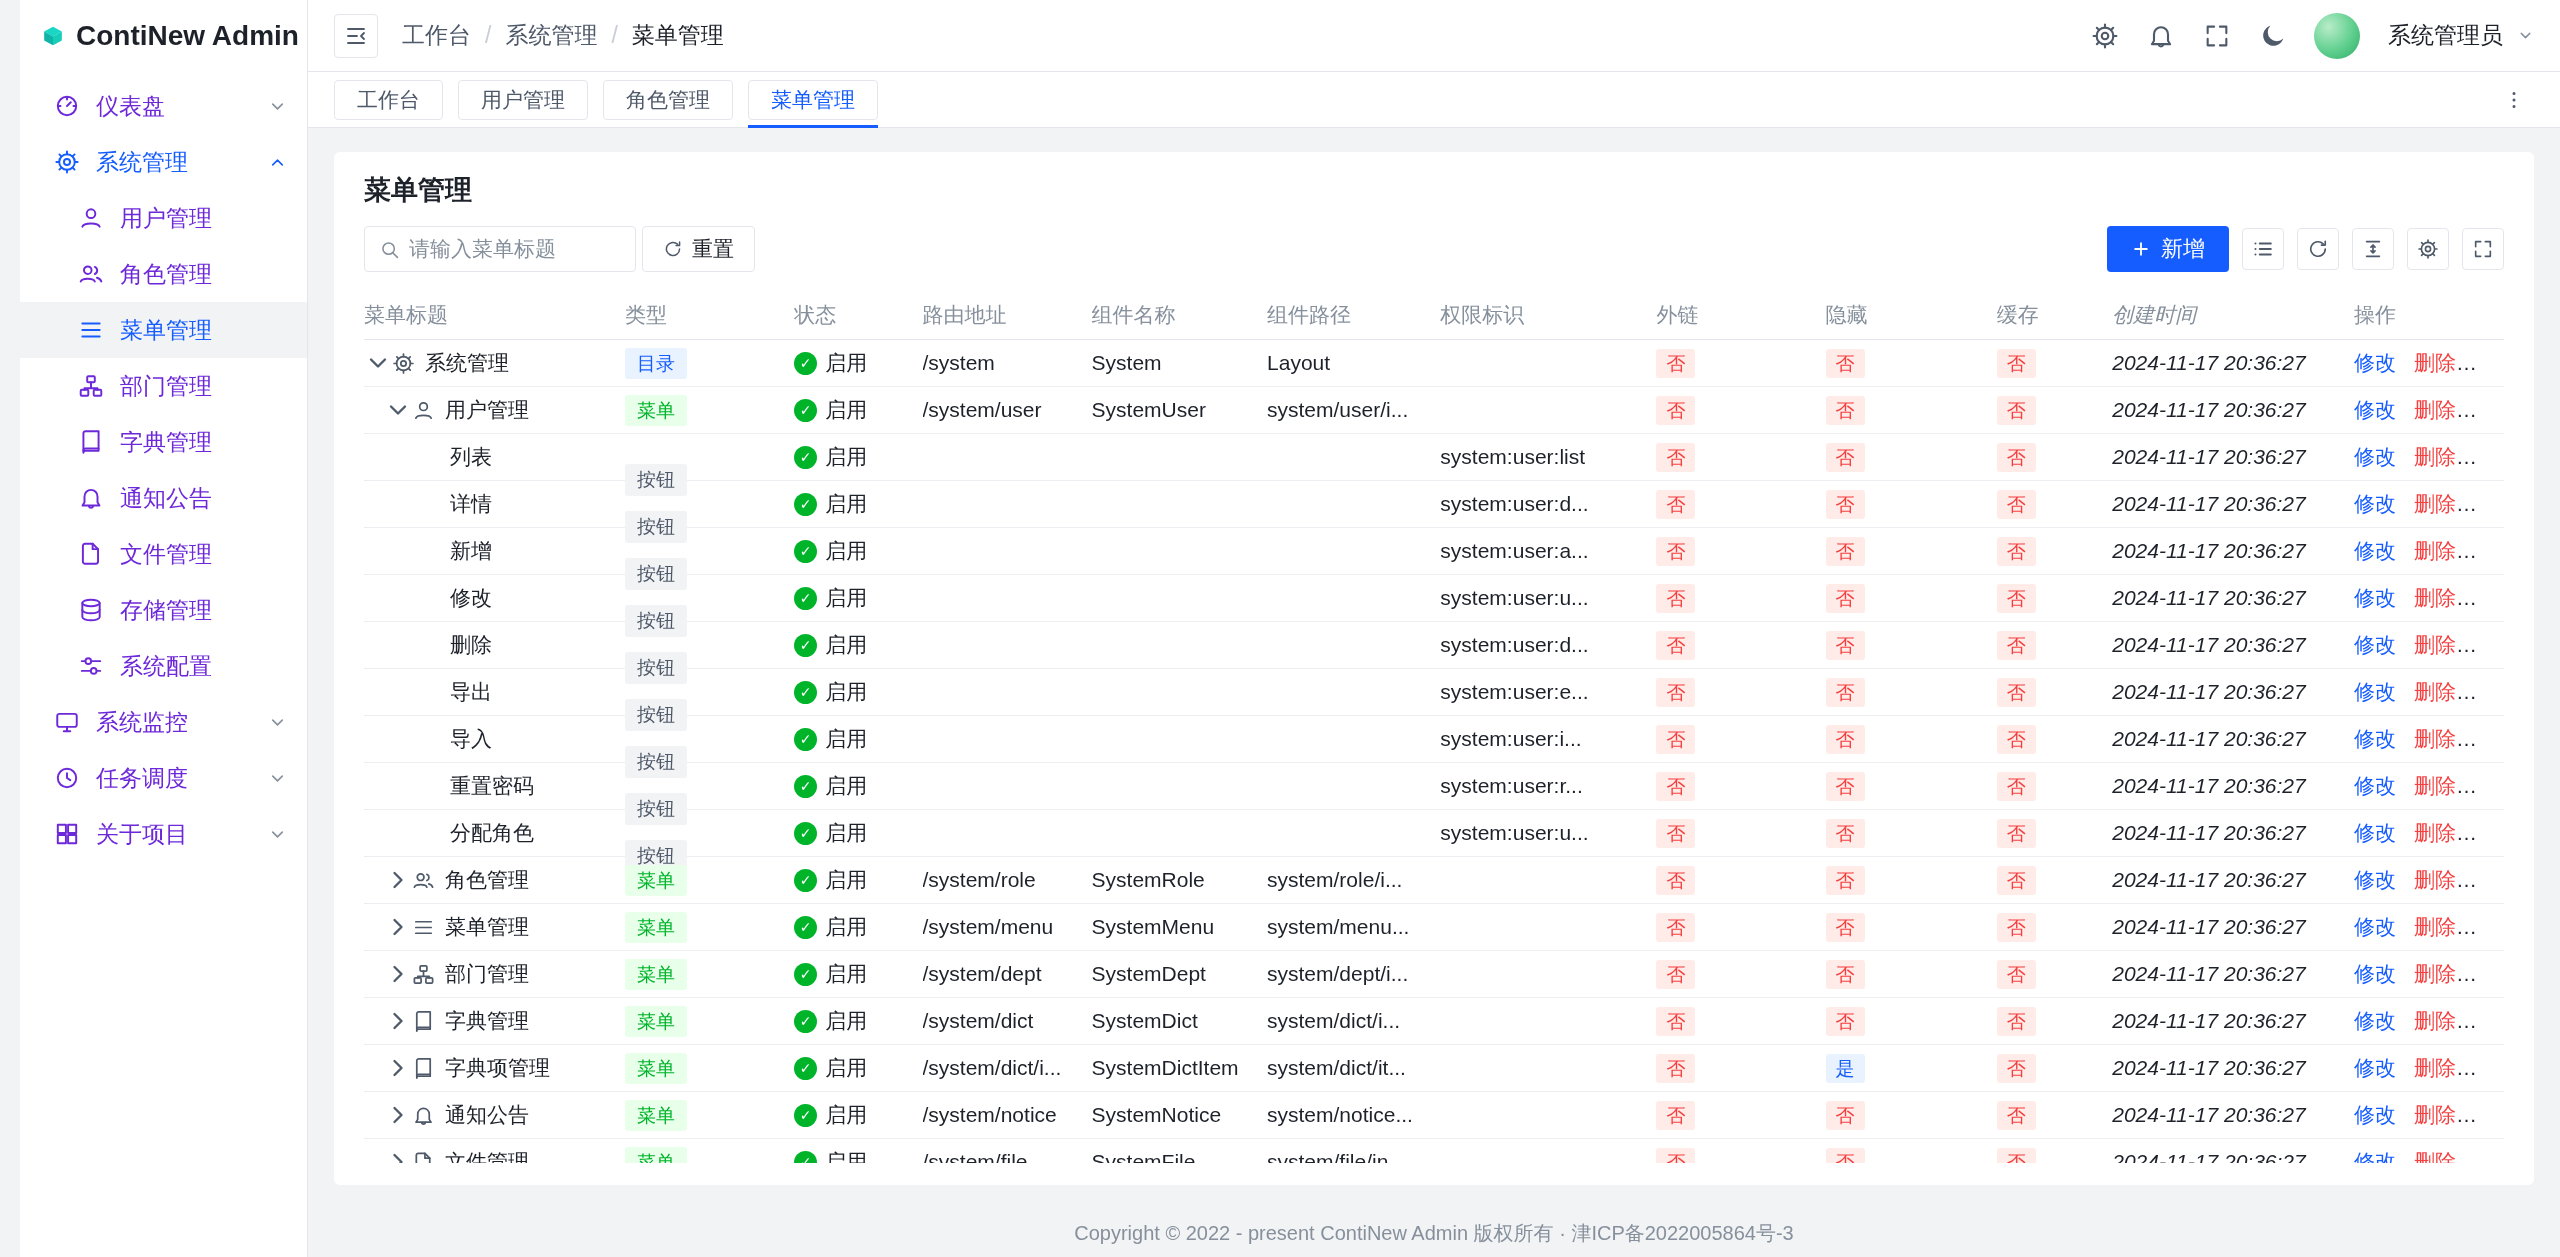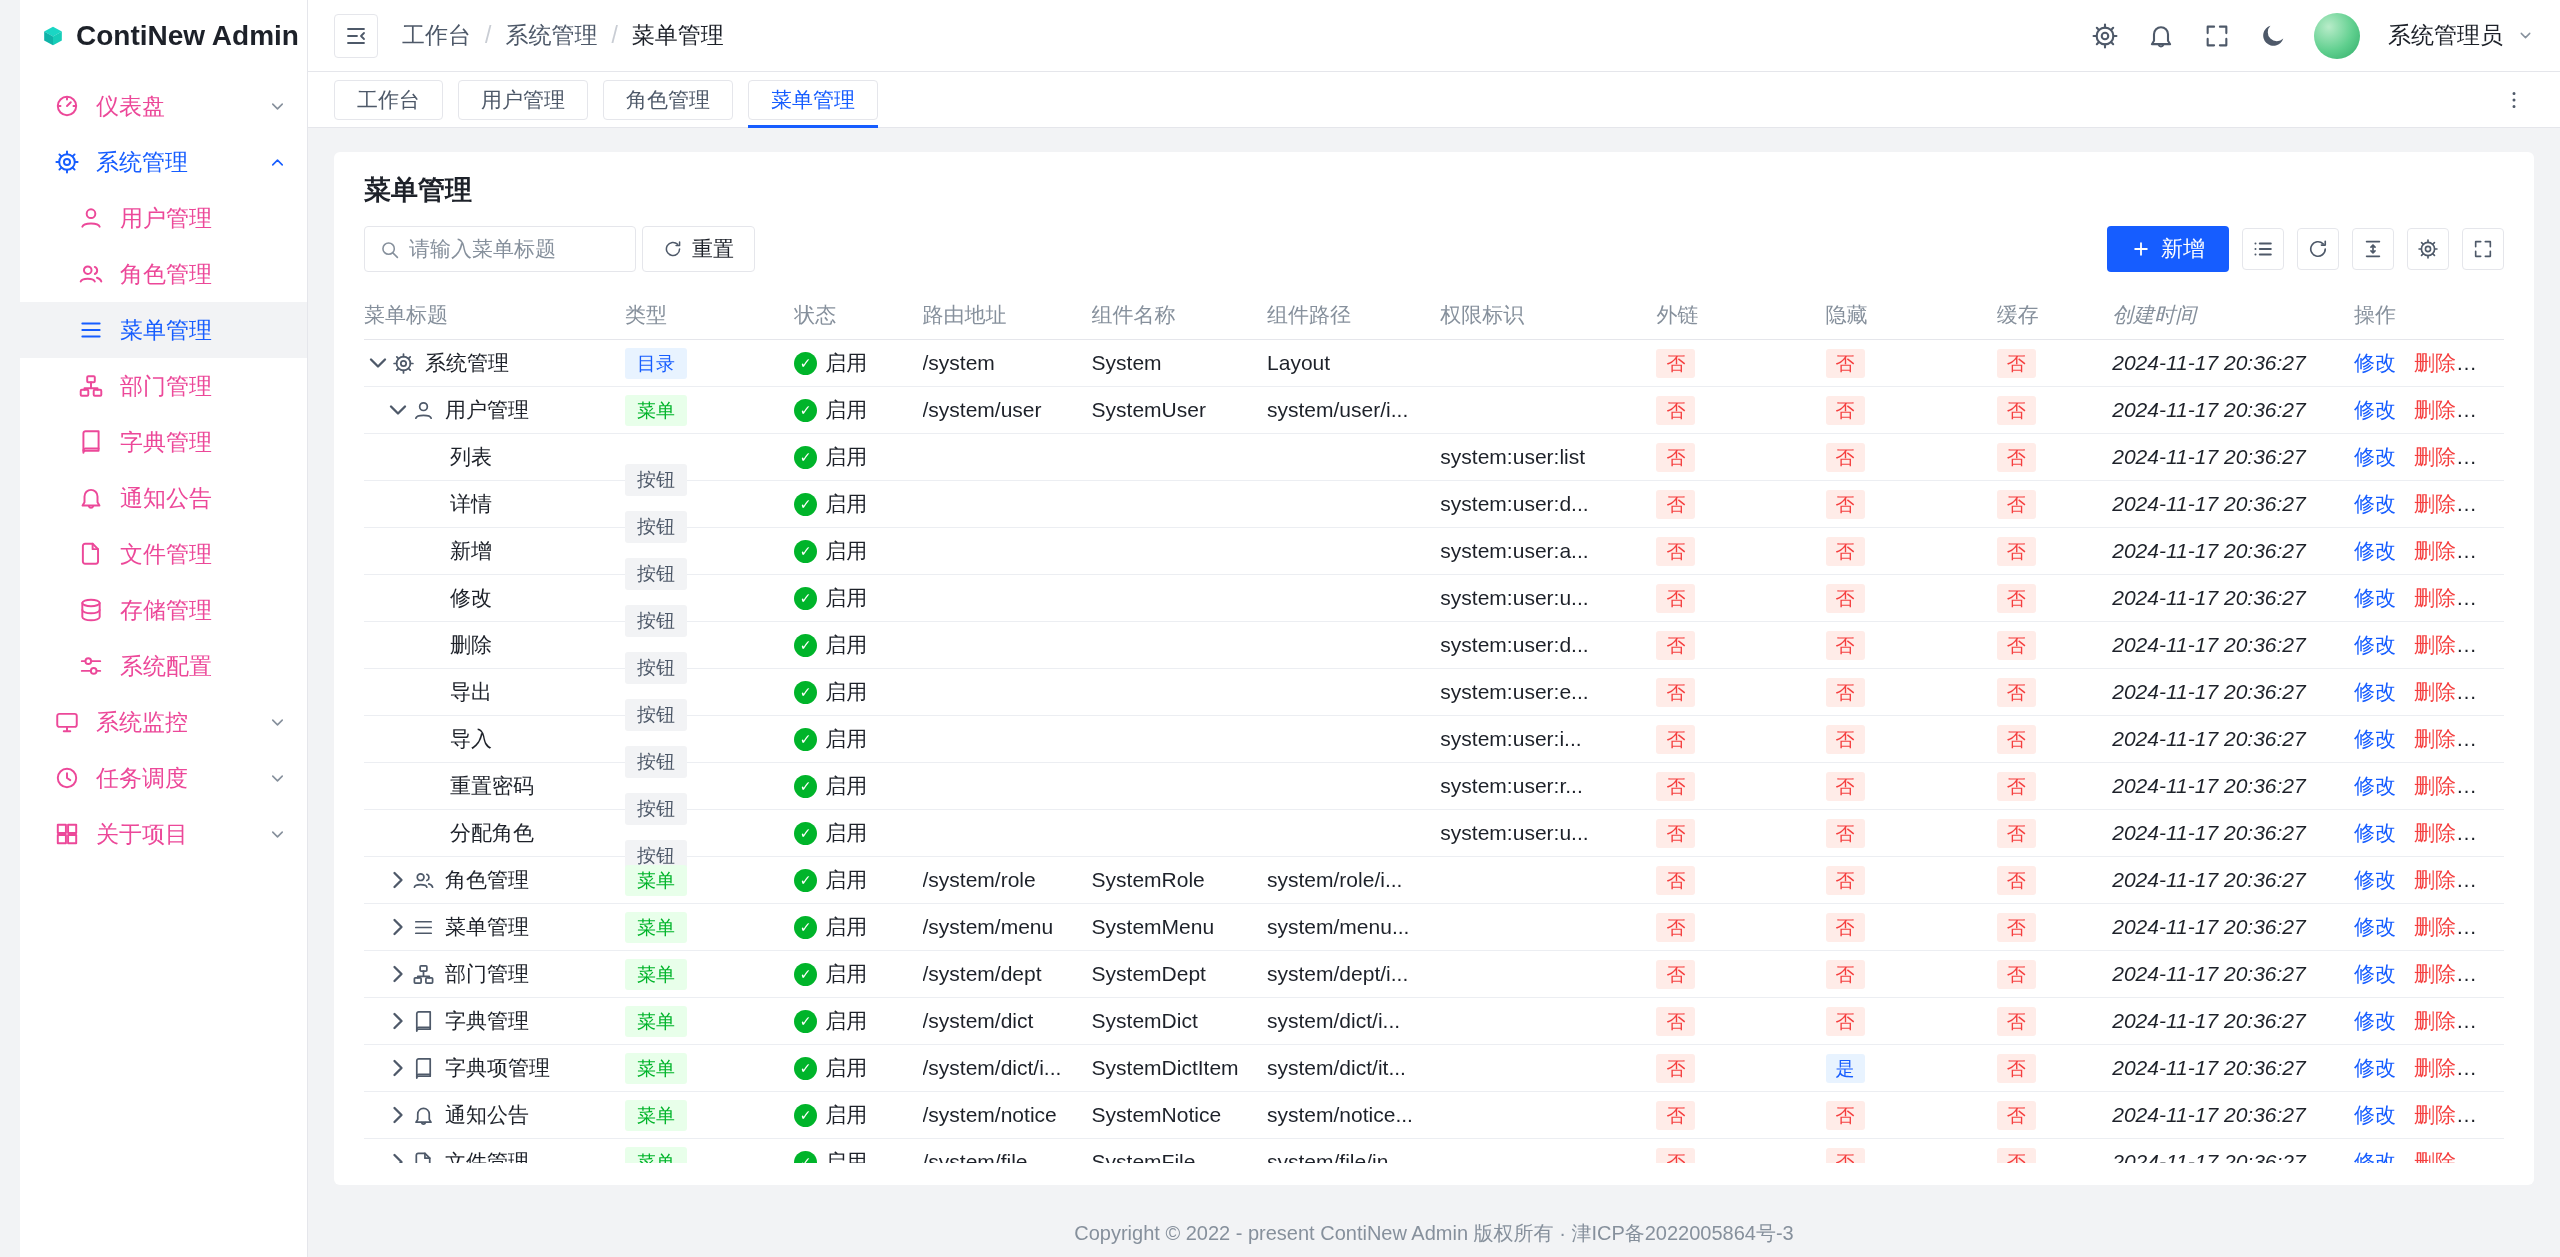--- a/index.html
+++ b/index.html
@@ -8,21 +8,21 @@
   .icon { display:inline-flex; align-items:center; justify-content:center; line-height:1; }
   .icon svg { width:1em; height:1em; }
 
   .layout { display:flex; height:100%;padding-left:20px; }
 
   
   .sidebar { width:288px; background:#fff; border-right:1px solid #e5e6eb; display:flex; flex-direction:column; flex:none; }
   .logo { height:72px; display:flex; align-items:center; padding-left:22px; gap:12px; cursor:pointer; flex:none; }
   .logo-text { font-size:28px; font-weight:bold; color:#1d2129; white-space:nowrap; }
   .menu { flex:1; overflow:hidden; padding-top:6px; }
-  .menu-item { height:56px; display:flex; align-items:center; padding:0 20px 0 34px; font-size:23px; color:#ec4899; cursor:pointer; }
+  .menu-item { height:56px; display:flex; align-items:center; padding:0 20px 0 34px; font-size:23px; color:#6d28d9; cursor:pointer; }
   .menu-item .icon { font-size:26px; margin-right:16px; flex:none; }
   .menu-item .label { flex:1; white-space:nowrap; overflow:hidden; }
   .menu-item .chev { font-size:19px; color:#86909c; margin-right:0; }
   .menu-item.lvl1 { padding-left:58px; }
   .menu-item.hl { color:#165dff; }
   .menu-item.hl .chev { color:#165dff; }
   .menu-item.active { background:#f2f3f5; color:#165dff; font-weight:500; }
 
   
   .main { flex:1; display:flex; flex-direction:column; min-width:0; }

